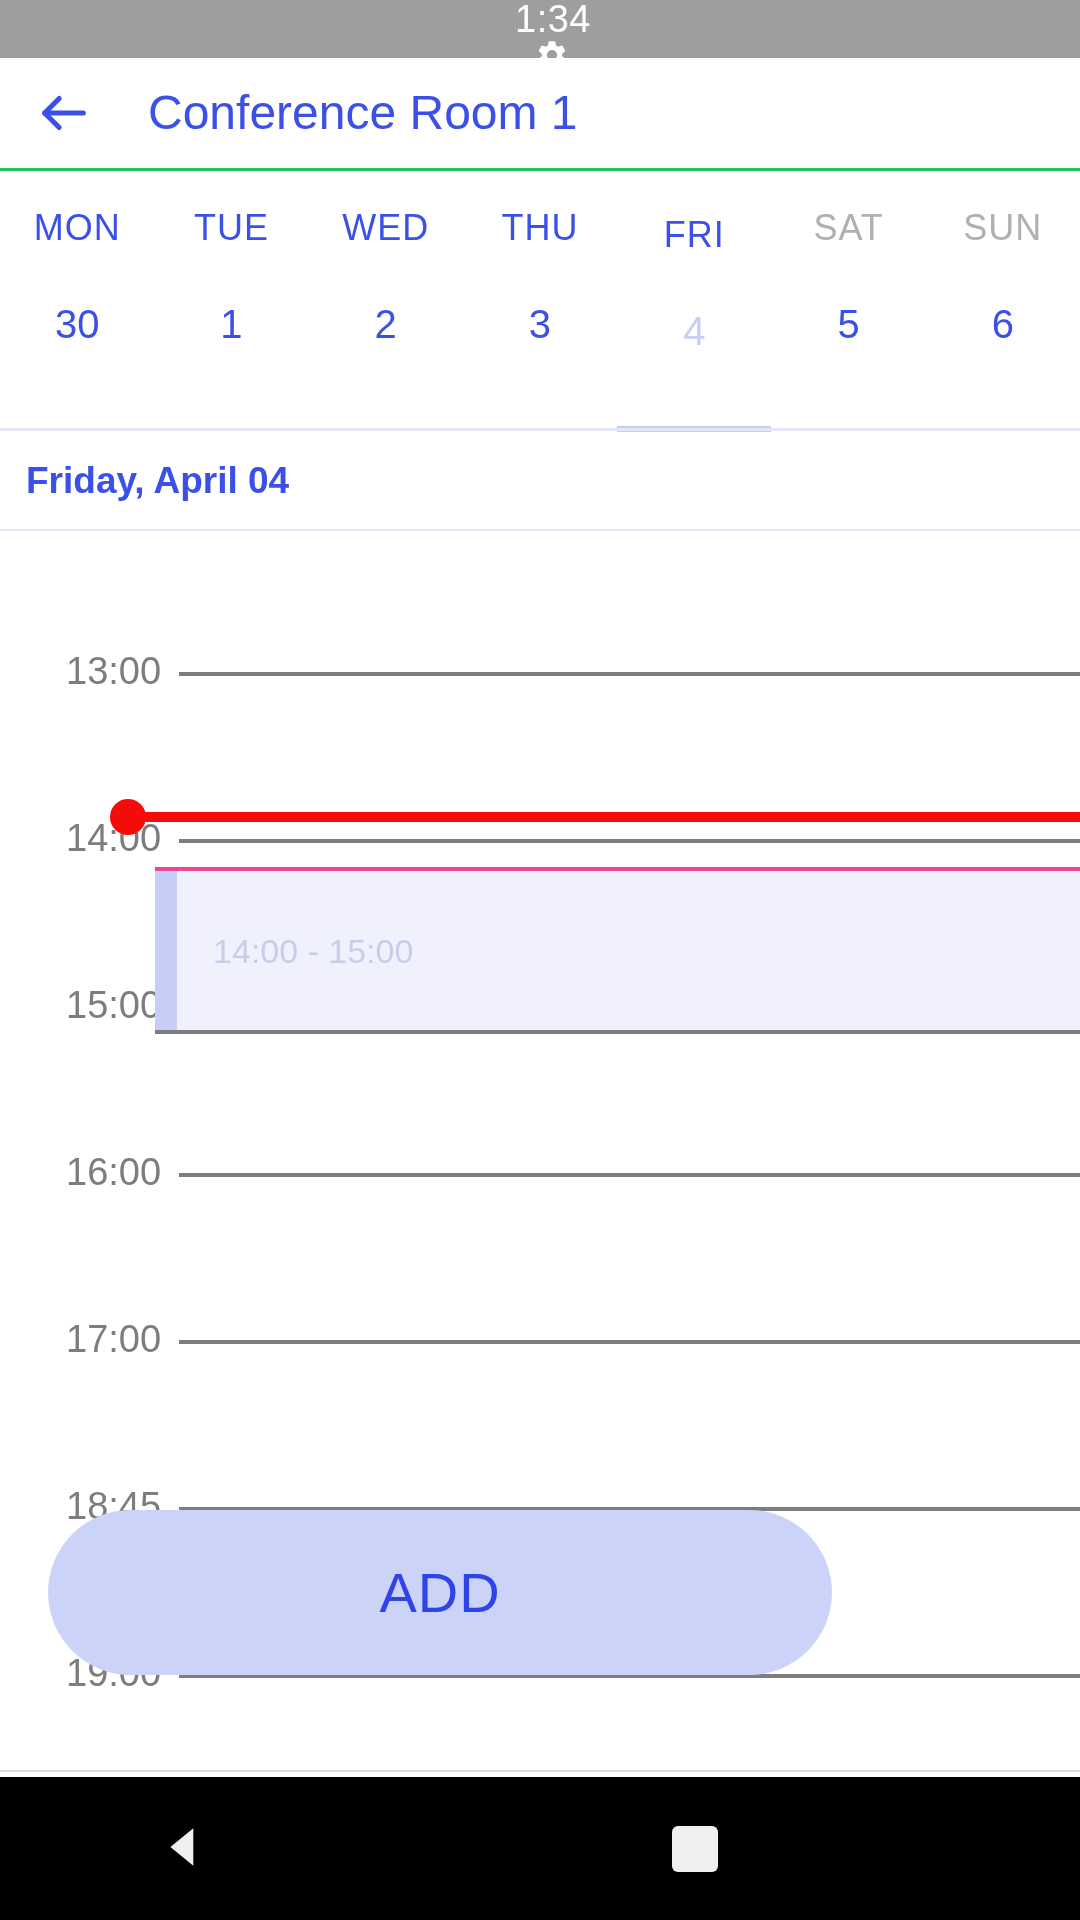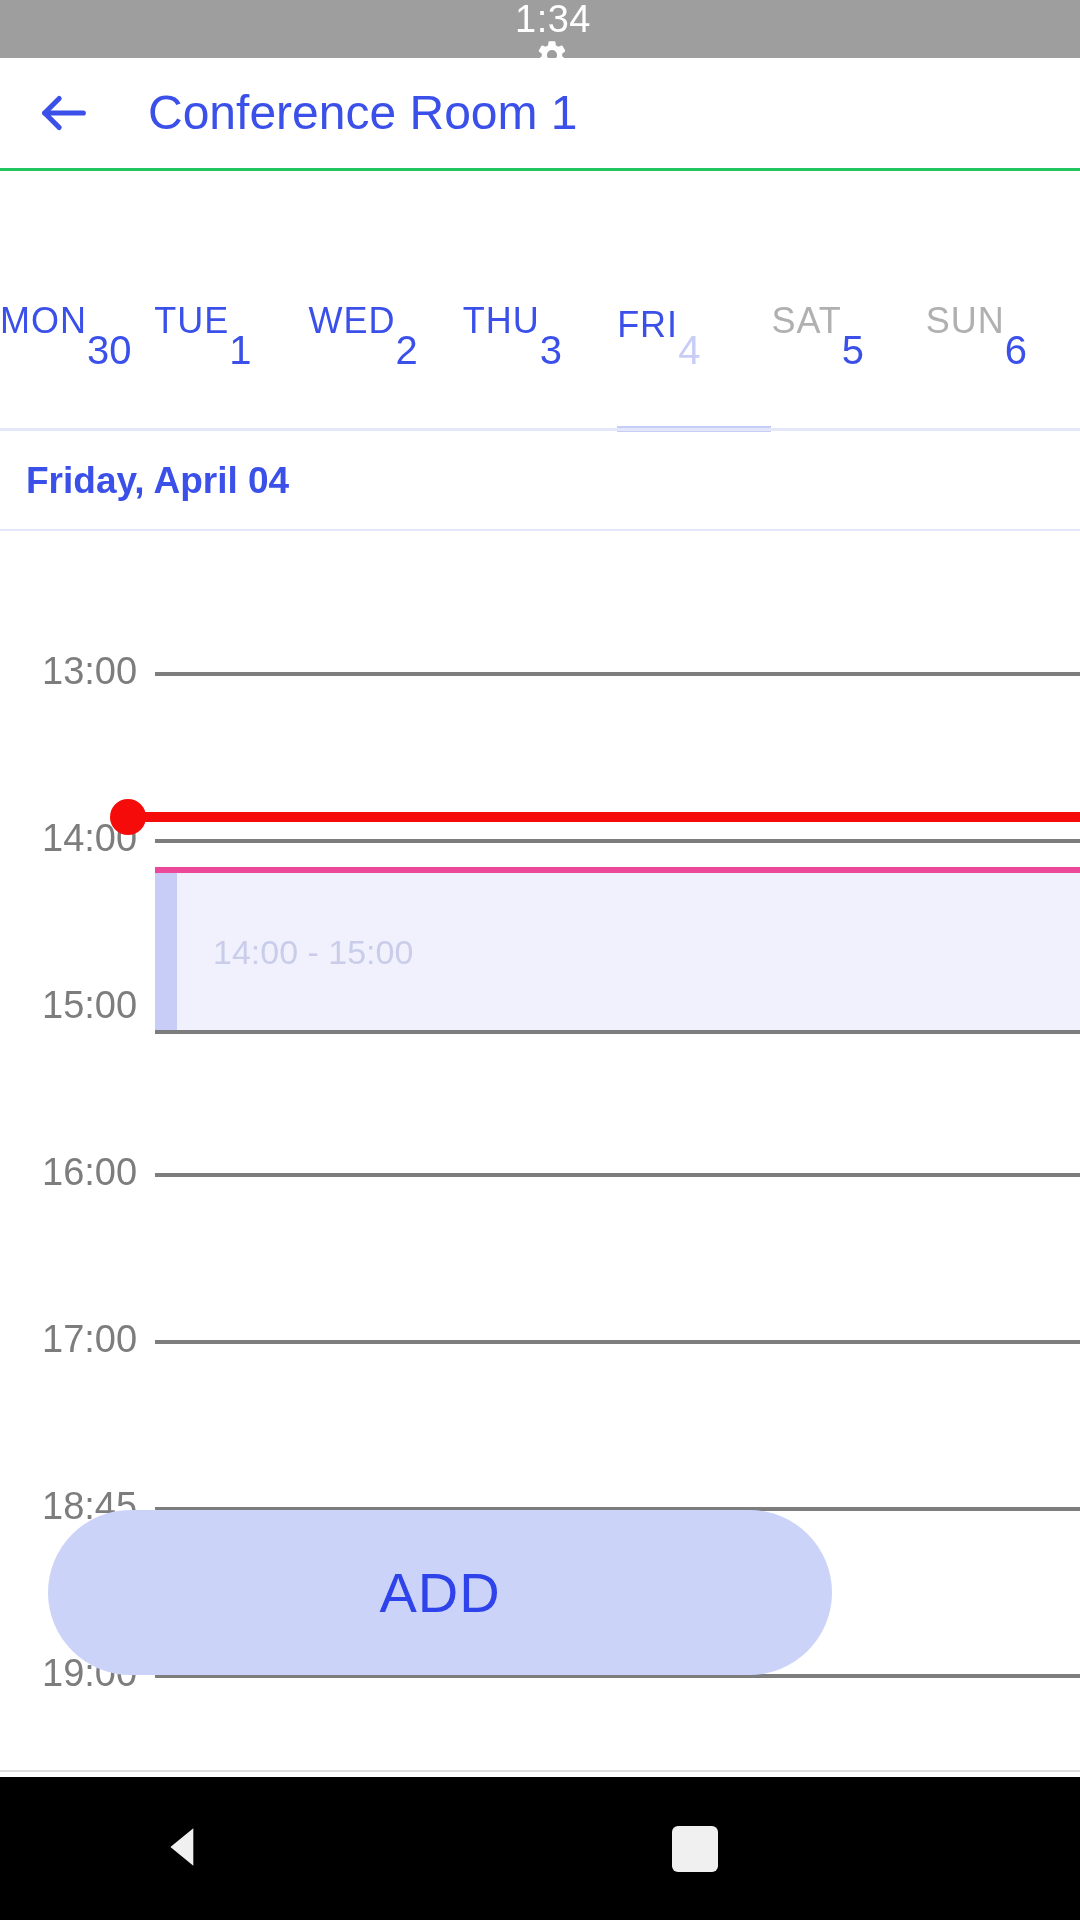--- a/index.html
+++ b/index.html
@@ -45,21 +45,21 @@
     white-space:nowrap;
   }
 
   
   .daytabs{
     position:absolute; left:0; top:174px; width:1080px; height:258px;
     background:#ffffff; display:flex;
   }
   .daytab{
     flex:1 1 0; position:relative;
-    display:flex; flex-direction:row; align-items:center;
+    display:flex; flex-direction:column; align-items:center;
     padding-top:36px; cursor:pointer;
   }
   .daytab .dname{ font-size:36px; color:#3a50e8; letter-spacing:1px; line-height:1; }
   .daytab .dnum{ font-size:40px; color:#3a50e8; margin-top:58px; line-height:1; }
   .daytab.weekend .dname{ color:#b0b0b0; }
   .daytab.weekend .dnum{ color:#3a50e8; }
   .daytab.selected .dname{ color:#3a50e8;margin-top:7px; }
   .daytab.selected .dnum{ color:#c7cdf7; }
   .tab-underline{
     position:absolute; bottom:0; left:0; width:100%; height:6px; background:transparent;
@@ -77,21 +77,21 @@
   }
   .date-header .dh-text{
     font-size:37px; font-weight:bold; color:#3a50e8; margin-left:26px; line-height:1;
   }
 
   
   .schedule{
     position:absolute; left:0; top:533px; width:1080px; height:1237px;
     overflow:hidden; background:#fff;
   }
-  .grid-inner{ position:absolute; left:0; top:-28px; width:912px; }
+  .grid-inner{ position:absolute; left:0; top:-28px; width:912px;padding-left:24px; }
   .hour-row{ position:relative; height:167px; }
   .hour-label{
     position:absolute; left:42px; top:-20px;
     font-size:38px; color:#7d7d7d; line-height:1;
   }
   .hour-line{
     position:absolute; left:155px; top:0; width:925px; height:4px; background:#7d7d7d;
   }
 
   
@@ -100,21 +100,21 @@
     background:#f60b0b;
   }
   .now-dot{
     position:absolute; left:-13px; top:-13px;
     width:36px; height:36px; border-radius:50%; background:#f60b0b;
   }
 
   
   .event{
     position:absolute; background:#f0f1fd;
-    border-top:6px solid #ec4899; border-bottom:4px solid #7d7d7d;
+    border-top:4px solid #ec4899; border-bottom:4px solid #7d7d7d;
     display:flex; align-items:center; cursor:pointer;
   }
   .event-stripe{
     position:absolute; left:0; top:0; bottom:0; width:22px; background:#c7cdf7;
   }
   .event-label{
     margin-left:58px; font-size:34px; color:#c9cdea; line-height:1;
   }
 
   

